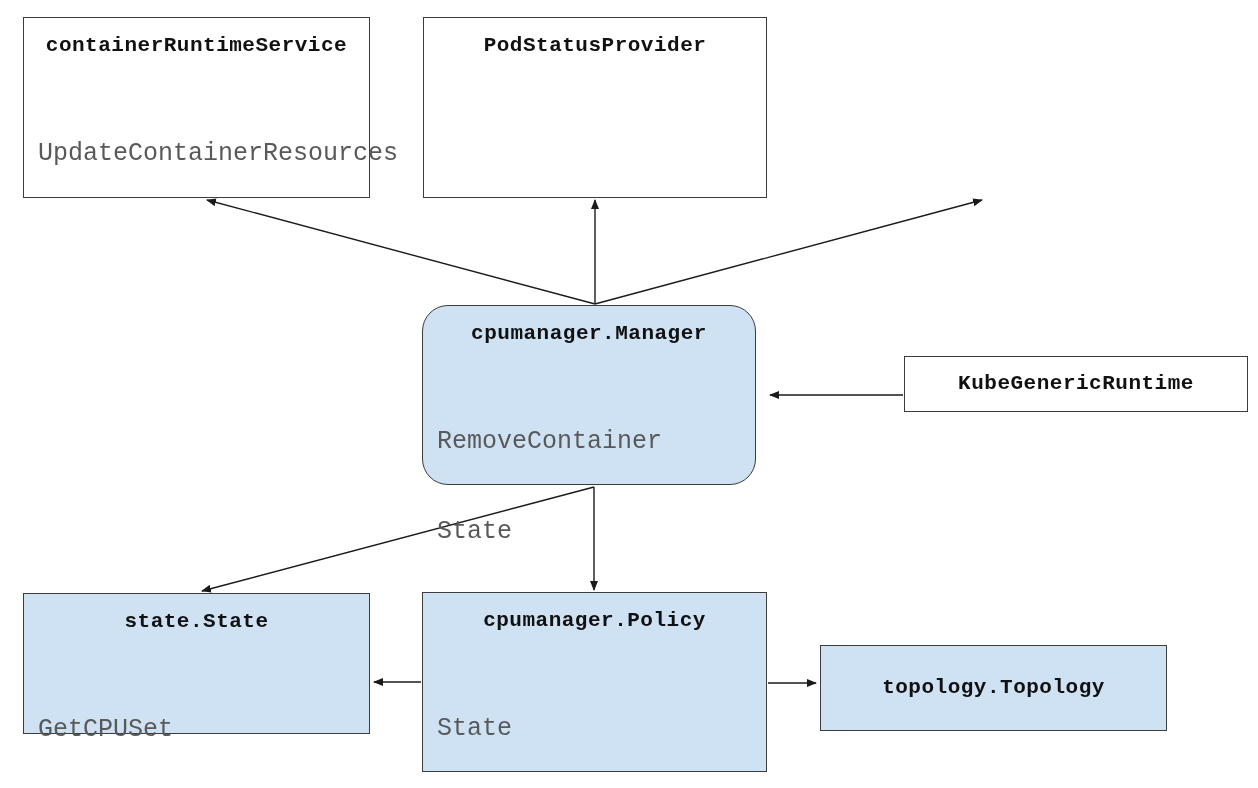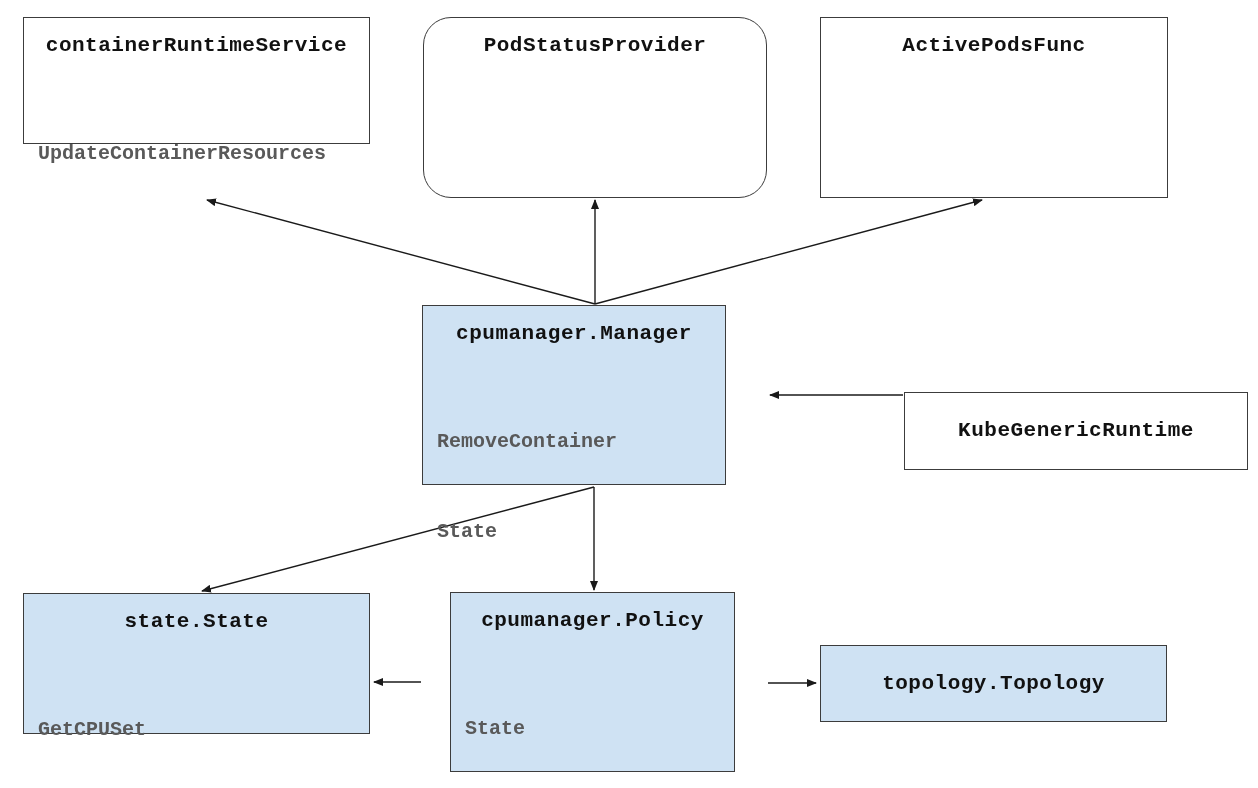--- a/index.html
+++ b/index.html
@@ -32,40 +32,39 @@
     text-align: center;
     font-weight: bold;
     font-size: 21px;
     line-height: 30px;
     color: var(--title-color, #111111);
     letter-spacing: 0.5px;
   }
   .node.padded { padding: 13px 14px 0 14px; }
   .node .methods {
     margin-top: 18px;
-    font-size: 20px;
+    font-size: 25px;
     line-height: 30px;
     color: var(--method-color, #595959);
     white-space: pre;
-    font-weight: bold;
   }
   .node.centered {
     display: flex;
     align-items: center;
     justify-content: center;
   }
   
-  #node-container-runtime-service { left: 23px;  top: 17px;  width: 347px; height: 127px; }
-  #node-pod-status-provider       { left: 423px; top: 17px;  width: 344px; height: 181px; border-radius: 28px; }
+  #node-container-runtime-service { left: 23px;  top: 17px;  width: 347px; height: 181px; }
+  #node-pod-status-provider       { left: 423px; top: 17px;  width: 344px; height: 181px; }
   #node-active-pods-func          { left: 820px; top: 17px;  width: 348px; height: 181px; }
-  #node-cpumanager-manager        { left: 422px; top: 305px; width: 304px; height: 180px; }
-  #node-kube-generic-runtime      { left: 904px; top: 356px; width: 344px; height: 78px; margin-top: 36px;  }
+  #node-cpumanager-manager        { left: 422px; top: 305px; width: 334px; height: 180px; border-radius: 26px; }
+  #node-kube-generic-runtime      { left: 904px; top: 356px; width: 344px; height: 56px;  }
   #node-state-state               { left: 23px;  top: 593px; width: 347px; height: 141px; }
-  #node-cpumanager-policy         { left: 422px; top: 592px; width: 285px; height: 180px; margin-left: 28px; }
-  #node-topology-topology         { left: 820px; top: 645px; width: 347px; height: 77px;  }
+  #node-cpumanager-policy         { left: 422px; top: 592px; width: 345px; height: 180px; }
+  #node-topology-topology         { left: 820px; top: 645px; width: 347px; height: 86px;  }
 </style>
 </head>
 <body>
 
 <div id="canvas">
 
   <svg id="arrow-layer" viewBox="0 0 1258 788" xmlns="http://www.w3.org/2000/svg">
     <defs>
       <marker id="arrowhead" markerWidth="10" markerHeight="8" refX="9" refY="4" orient="auto" markerUnits="userSpaceOnUse">
         <path d="M0,0 L10,4 L0,8 z" fill="#1a1a1a"></path>
@@ -85,23 +84,20 @@
     <div class="title">containerRuntimeService</div>
     <div class="methods">
       <div>UpdateContainerResources</div>
     </div>
   </div>
 
   <div class="node padded" id="node-pod-status-provider">
     <div class="title">PodStatusProvider</div>
   </div>
 
-  <div class="node padded" id="node-active-pods-func">
-    <div class="title">ActivePodsFunc</div>
-  </div>
 
   <div class="node padded highlight" id="node-cpumanager-manager">
     <div class="title">cpumanager.Manager</div>
     <div class="methods">
       <div>RemoveContainer</div>
       <div>State</div>
     </div>
   </div>
 
   <div class="node centered" id="node-kube-generic-runtime">

